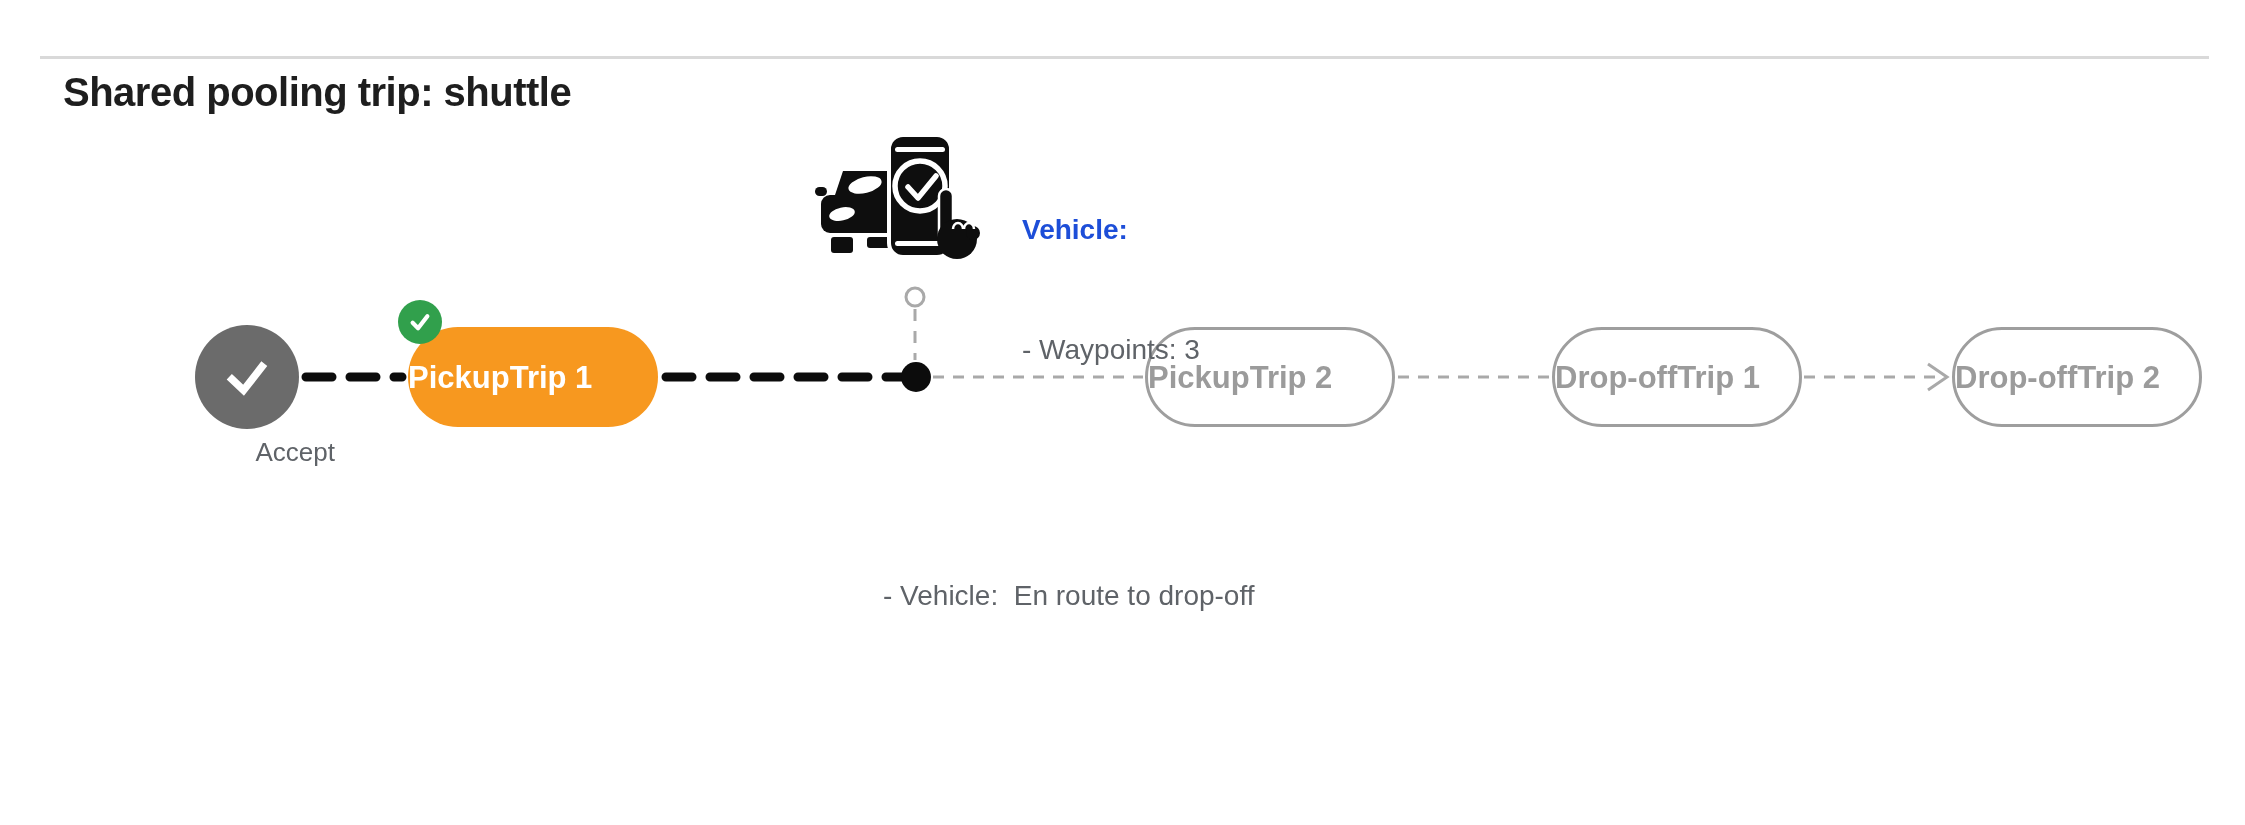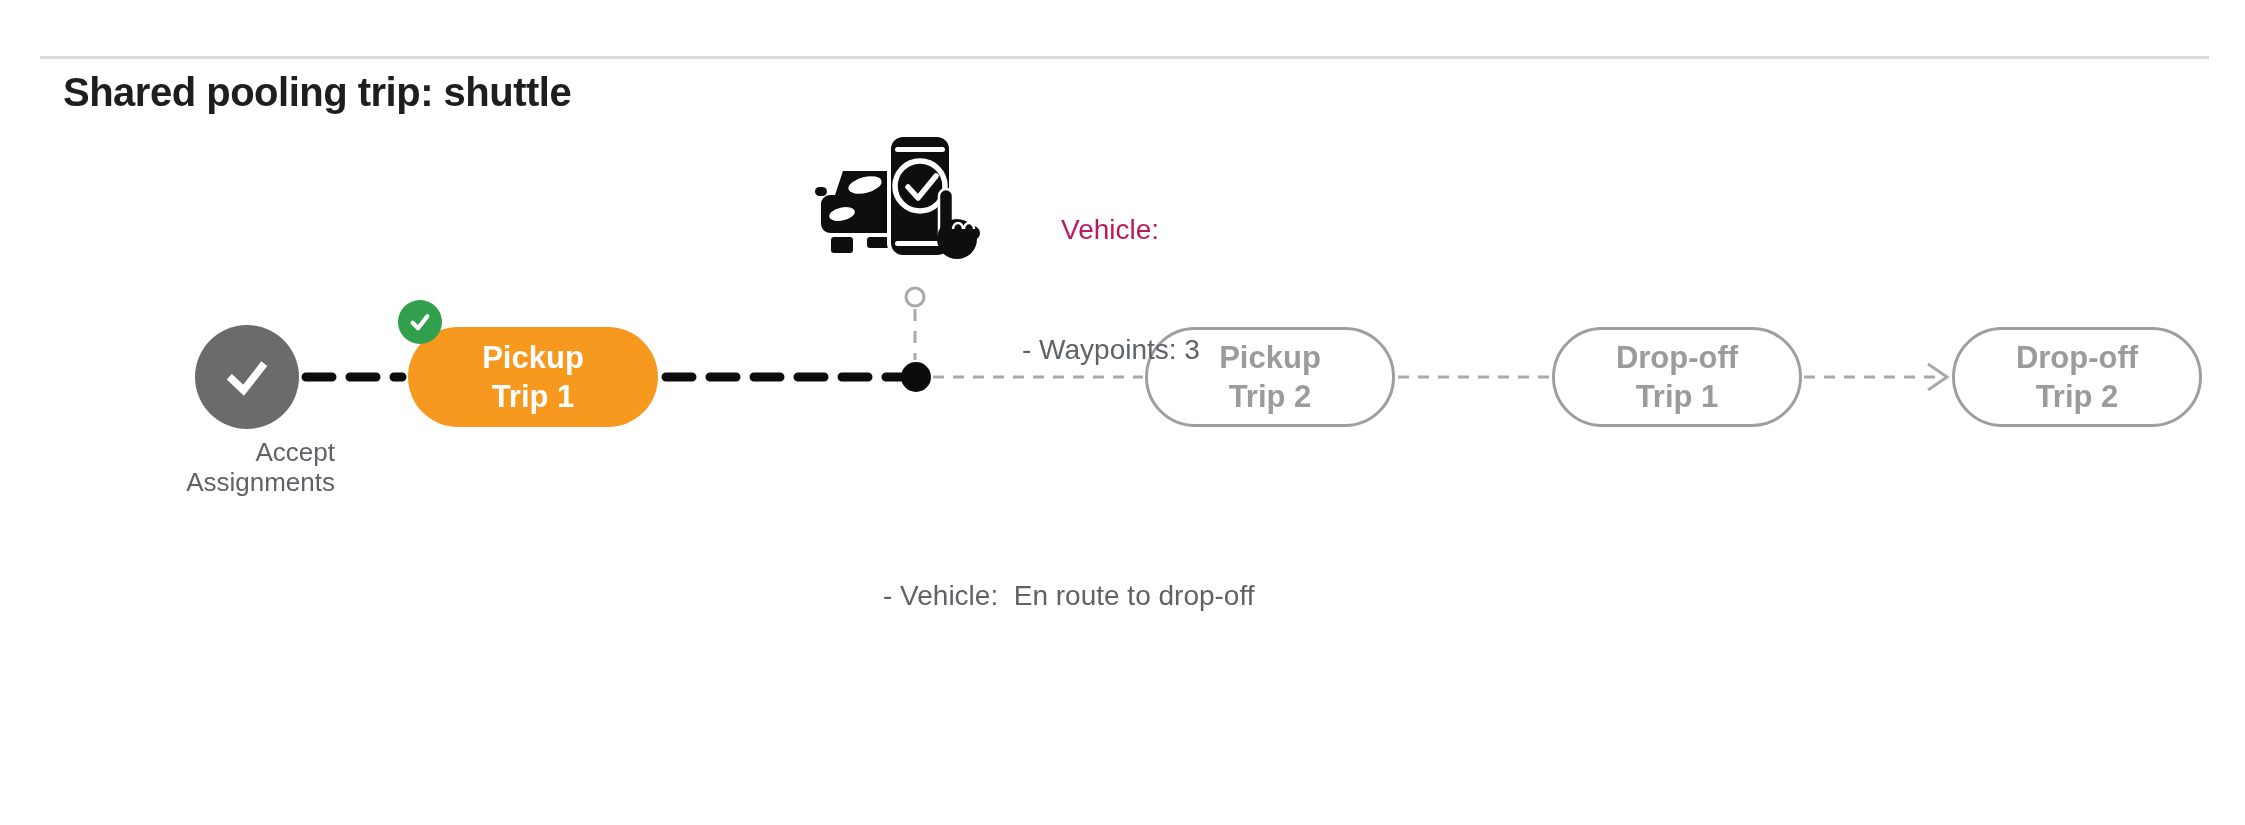--- a/index.html
+++ b/index.html
@@ -28,21 +28,21 @@
     display:flex;align-items:center;justify-content:center;
   }
   #accept-label{
     position:absolute;left:85px;top:437px;width:250px;
     text-align:right;font-size:26px;line-height:30px;color:#5f6368;
   }
 
   .pill{
     position:absolute;top:327px;width:250px;height:100px;
     border-radius:52px;box-sizing:border-box;
-    display:flex;flex-direction:column;align-items:center;justify-content:center;
+    display:flex;flex-direction:row;align-items:center;justify-content:flex-start;
     font-size:31px;font-weight:bold;line-height:39px;text-align:center;
   }
   .pill.active{background:#f7981f;color:#ffffff;}
   .pill.future{background:#ffffff;border:3px solid #9e9e9e;color:#9b9b9b;}
   #pill-pickup-trip-1{left:408px;}
   #pill-pickup-trip-2{left:1145px;}
   #pill-dropoff-trip-1{left:1552px;}
   #pill-dropoff-trip-2{left:1952px;}
 
   #done-badge{
@@ -50,21 +50,21 @@
     border-radius:50%;background:#31a04c;z-index:3;
     display:flex;align-items:center;justify-content:center;
   }
 
   #vehicle-icon{position:absolute;left:815px;top:127px;}
 
   #vehicle-info{
     position:absolute;left:1022px;top:130px;
     font-size:28px;line-height:40px;color:#5f6368;white-space:pre-wrap;
   }
-  #vehicle-info .heading{font-weight:normal;color:#be185d;margin-left:39px;}
+  #vehicle-info .heading{font-weight:bold;color:#1d4ed8;}
 
   #trip-info{
     position:absolute;left:883px;top:483px;
     font-size:28px;line-height:45px;color:#5f6368;white-space:pre-wrap;
   }
   #trip-info .heading{font-weight:bold;color:#54575b;}
 </style>
 </head>
 <body>
 
@@ -90,21 +90,20 @@
     <circle cx="916" cy="377" r="15" fill="#0c0c0c"></circle>
   </svg>
 
   <div id="accept-circle">
     <svg width="60" height="60" viewBox="0 0 104 104">
       <path d="M26 56 L46 75 L78 34" fill="none" stroke="#ffffff" stroke-width="13" stroke-linecap="square"></path>
     </svg>
   </div>
   <div id="accept-label">
     <div>Accept</div>
-    <div>Assignments</div>
   </div>
 
   <div id="pill-pickup-trip-1" class="pill active">
     <div>Pickup</div>
     <div>Trip 1</div>
   </div>
   <div id="done-badge">
     <svg width="34" height="34" viewBox="0 0 44 44">
       <path d="M12.5 23 L19.5 30 L31.5 14.5" fill="none" stroke="#ffffff" stroke-width="5.5" stroke-linecap="round" stroke-linejoin="round"></path>
     </svg>

